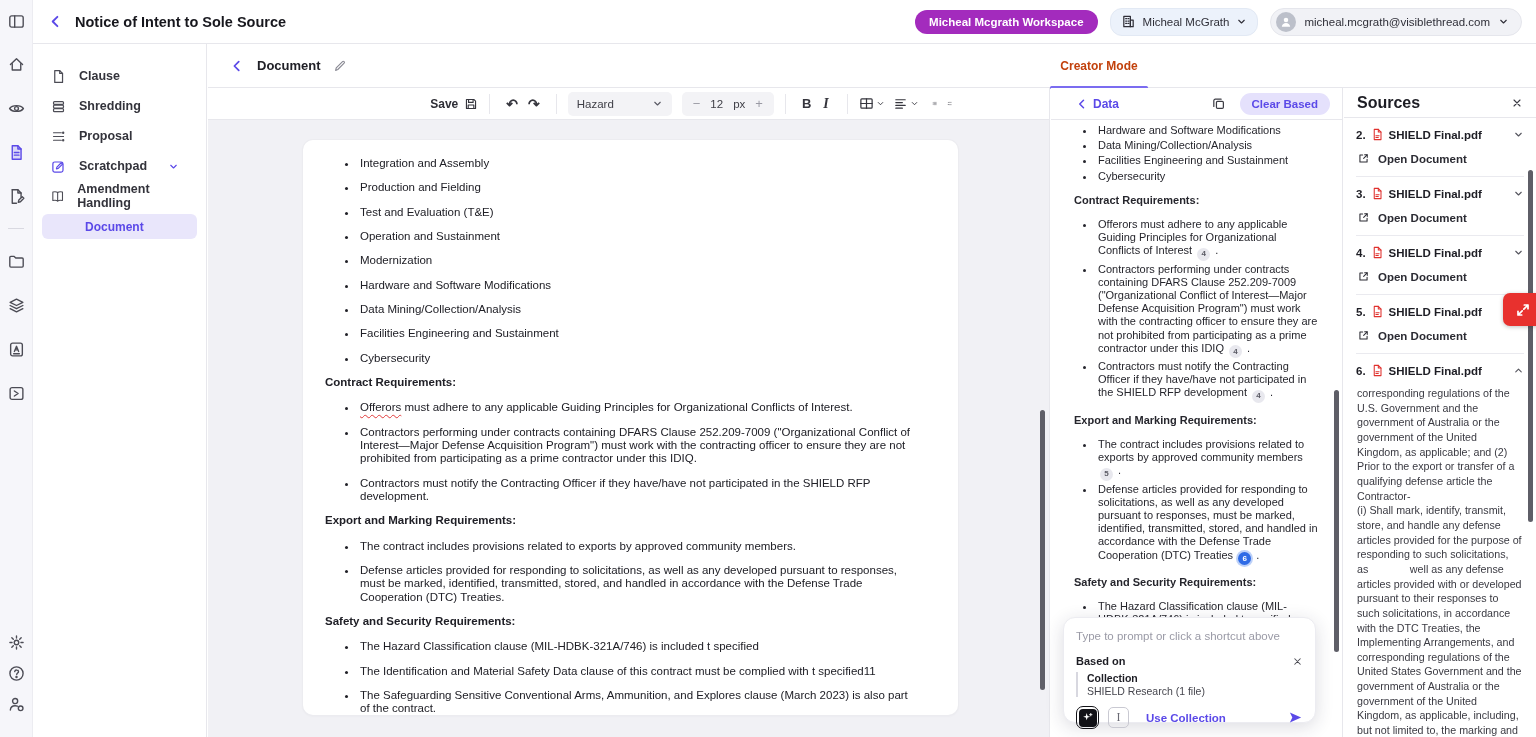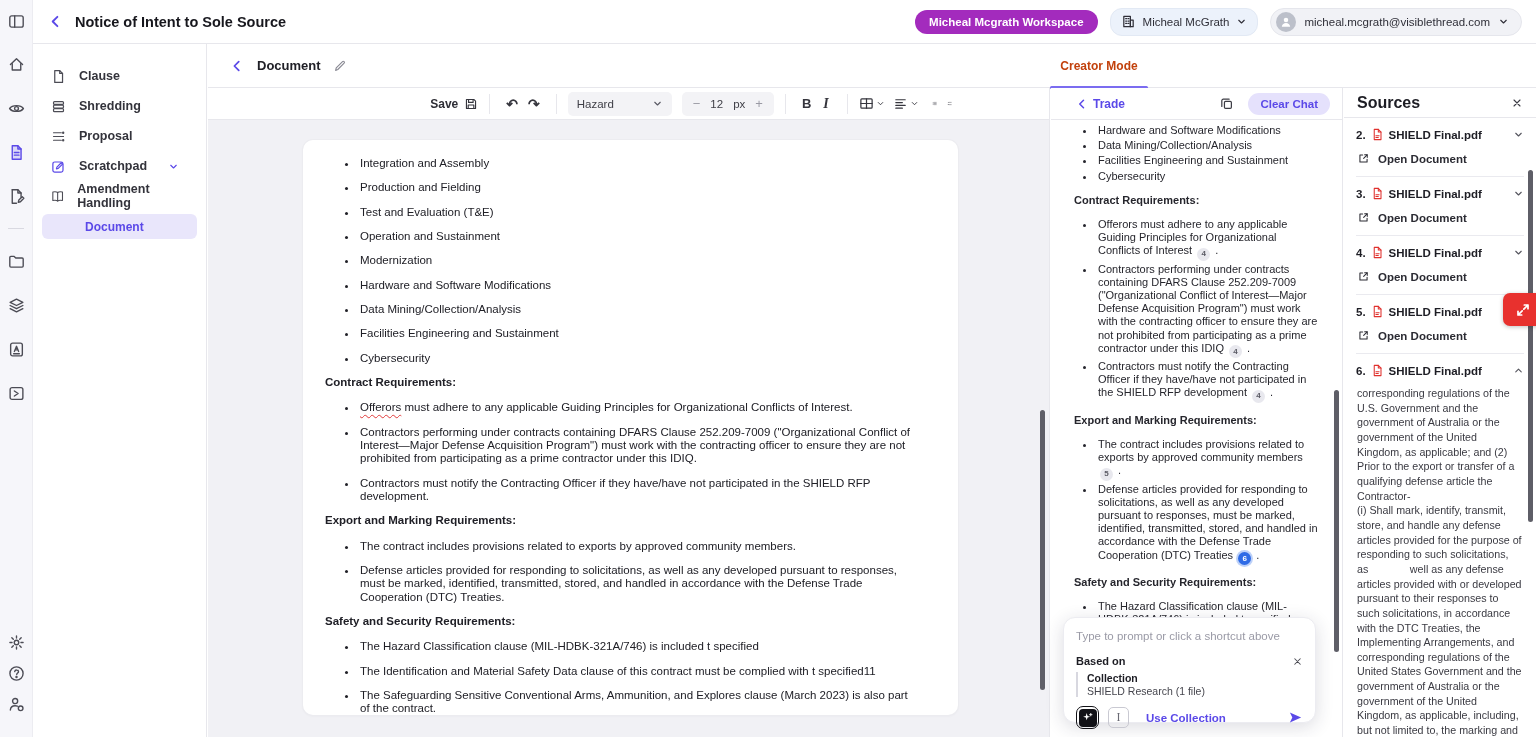--- a/index.html
+++ b/index.html
@@ -440,29 +440,29 @@
     </div>
 
     <div class="chat-col">
       <div class="chat-header">
         <div class="chat-back">
           <span class="ic" style="width: 12px; height: 12px;">
               <svg width="100%" height="100%" viewBox="0 0 16 16" fill="none" stroke="currentColor" stroke-width="2" stroke-linecap="round" stroke-linejoin="round">
                 <path d="M10 3 5 8l5 5"></path>
               </svg>
             </span>
-          <span>Trade</span>
+          <span>Data</span>
         </div>
         <span class="ic chat-copy" style="width: 15px; height: 15px;">
             <svg width="100%" height="100%" viewBox="0 0 16 16" fill="none" stroke="currentColor" stroke-width="1.3" stroke-linecap="round" stroke-linejoin="round">
               <rect x="5.8" y="5.8" width="7.4" height="7.4" rx="1.2"></rect>
               <path d="M10.8 3.4H4.6A1.6 1.6 0 0 0 3 5v6.2"></path>
             </svg>
           </span>
-        <div class="clear-chat">Clear Chat</div>
+        <div class="clear-chat">Clear Based</div>
       </div>
       <div class="chat-body" id="chat-content">
           <ul class="tight">
             <li>Hardware and Software Modifications</li>
             <li>Data Mining/Collection/Analysis</li>
             <li>Facilities Engineering and Sustainment</li>
             <li>Cybersecurity</li>
           </ul>
           <div class="chat-h">Contract Requirements:</div>
           <ul class="tight">

